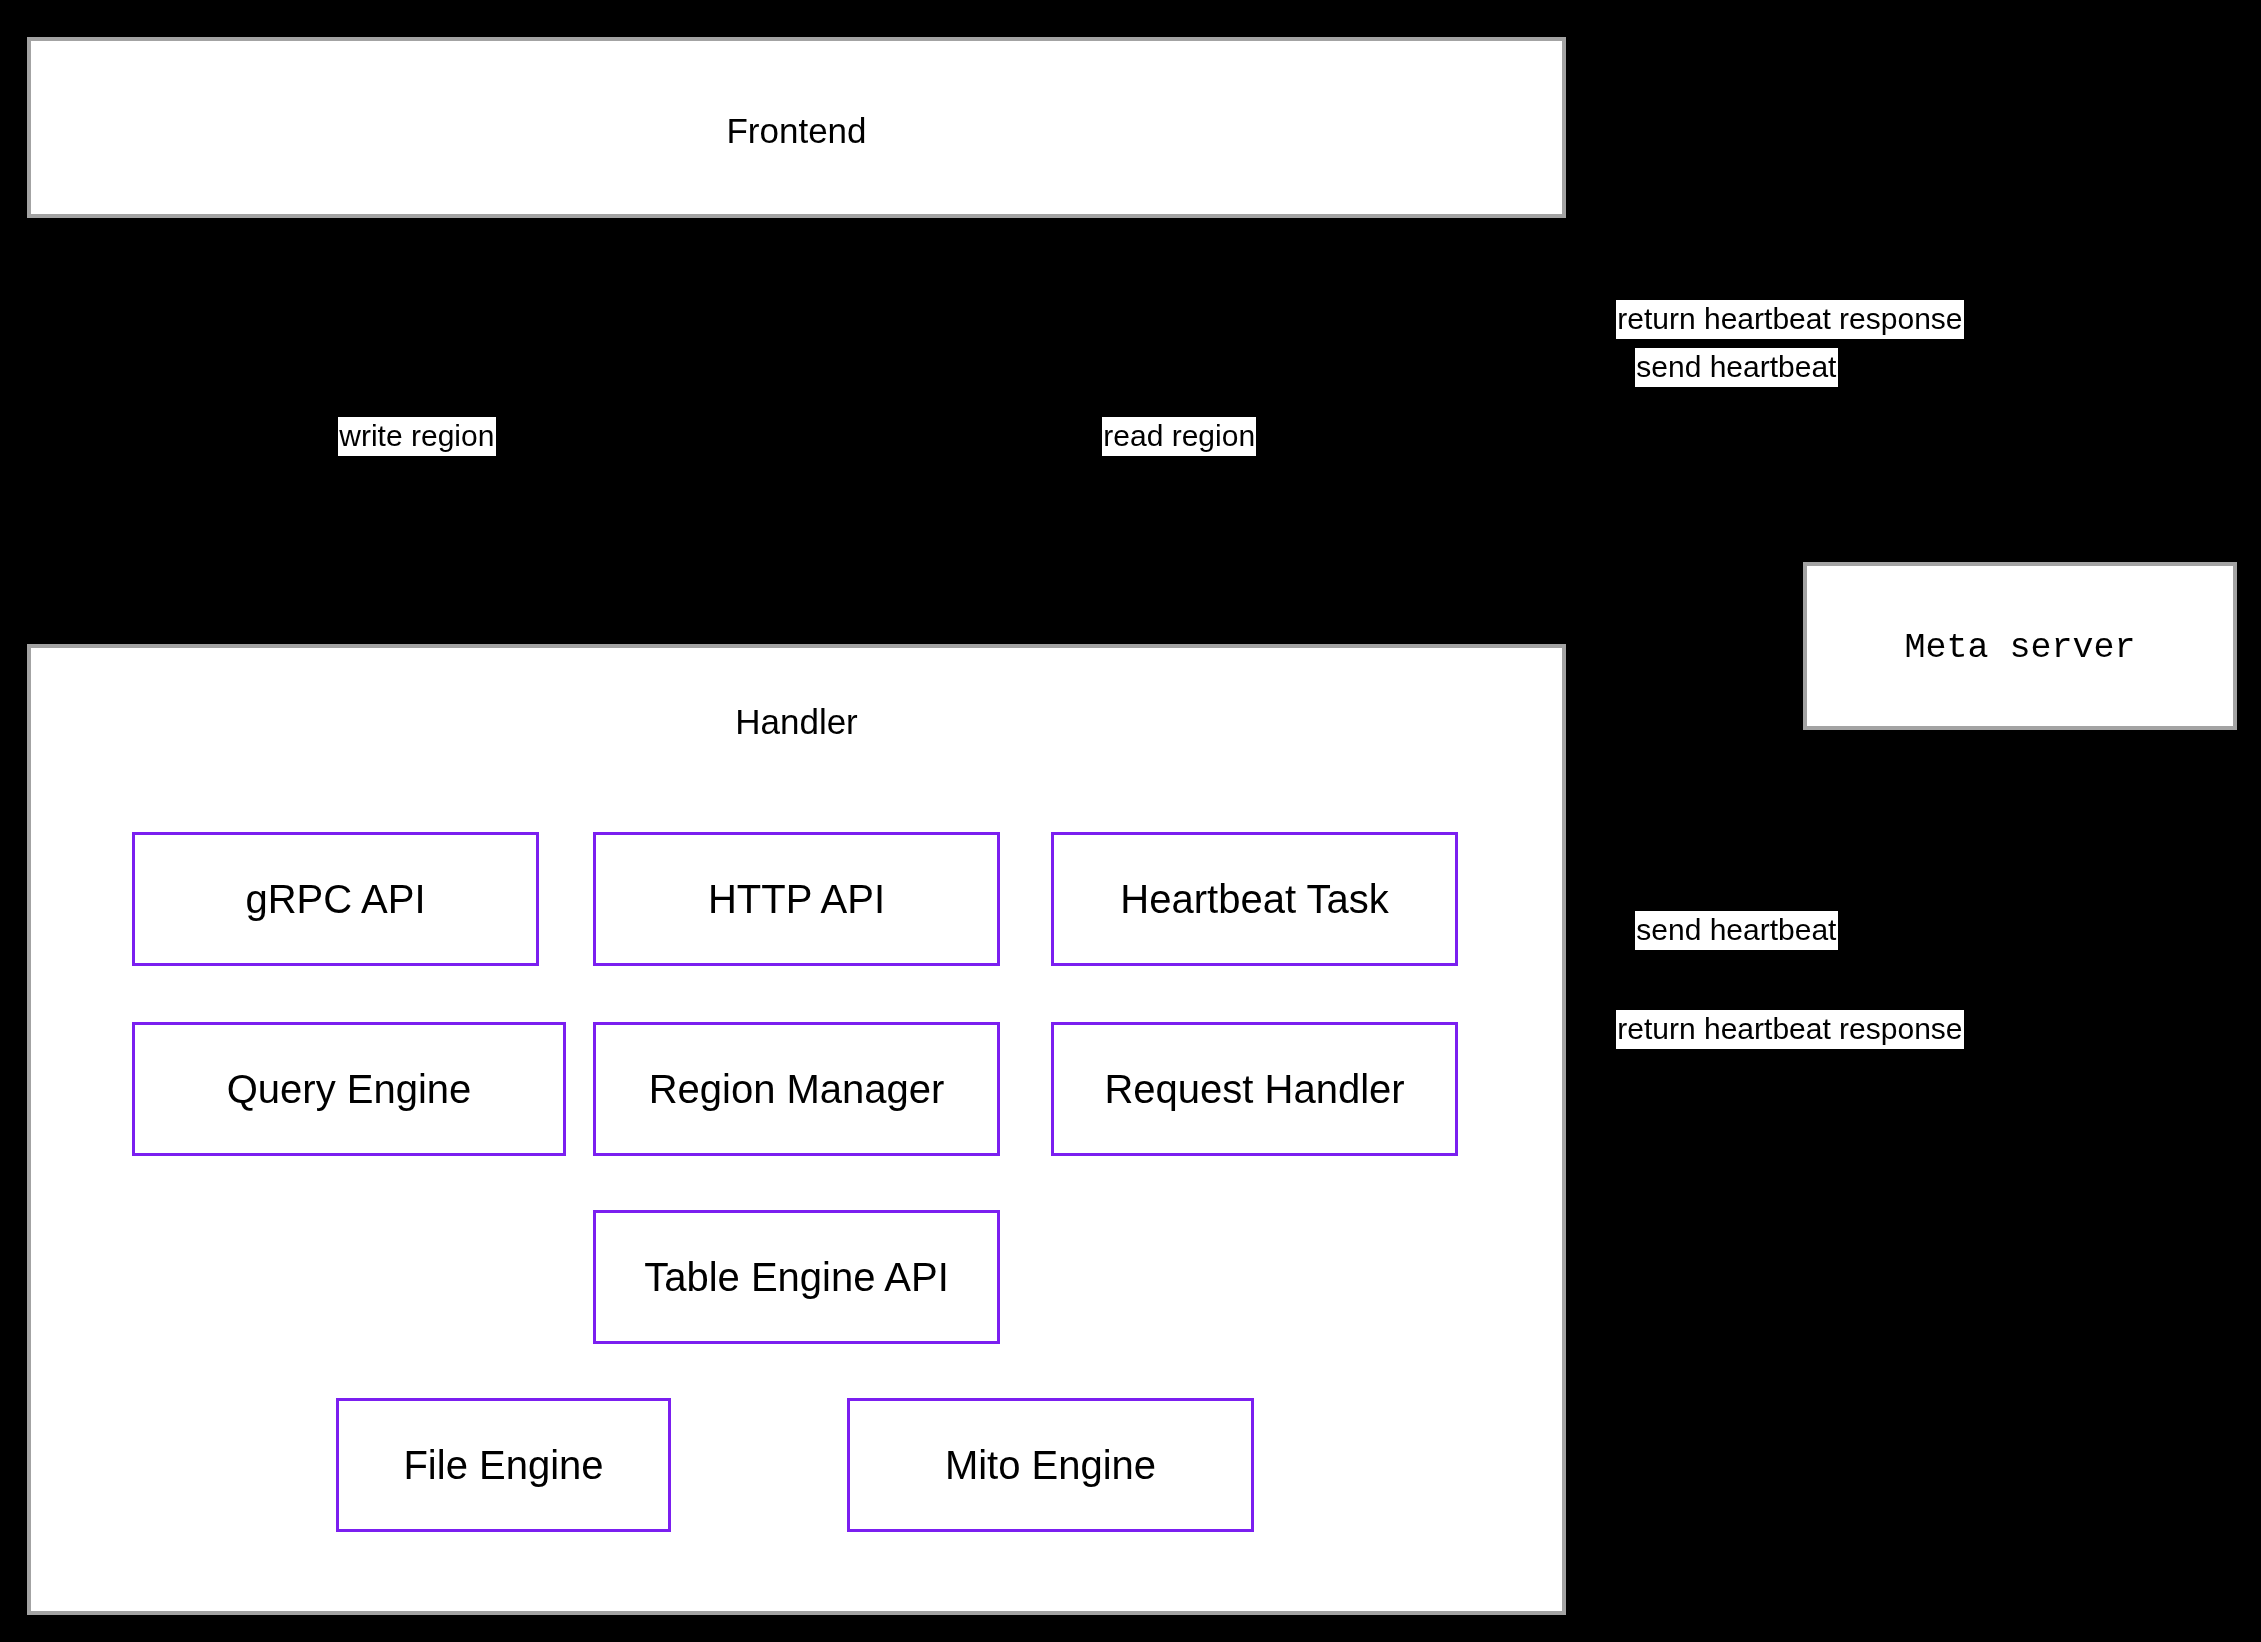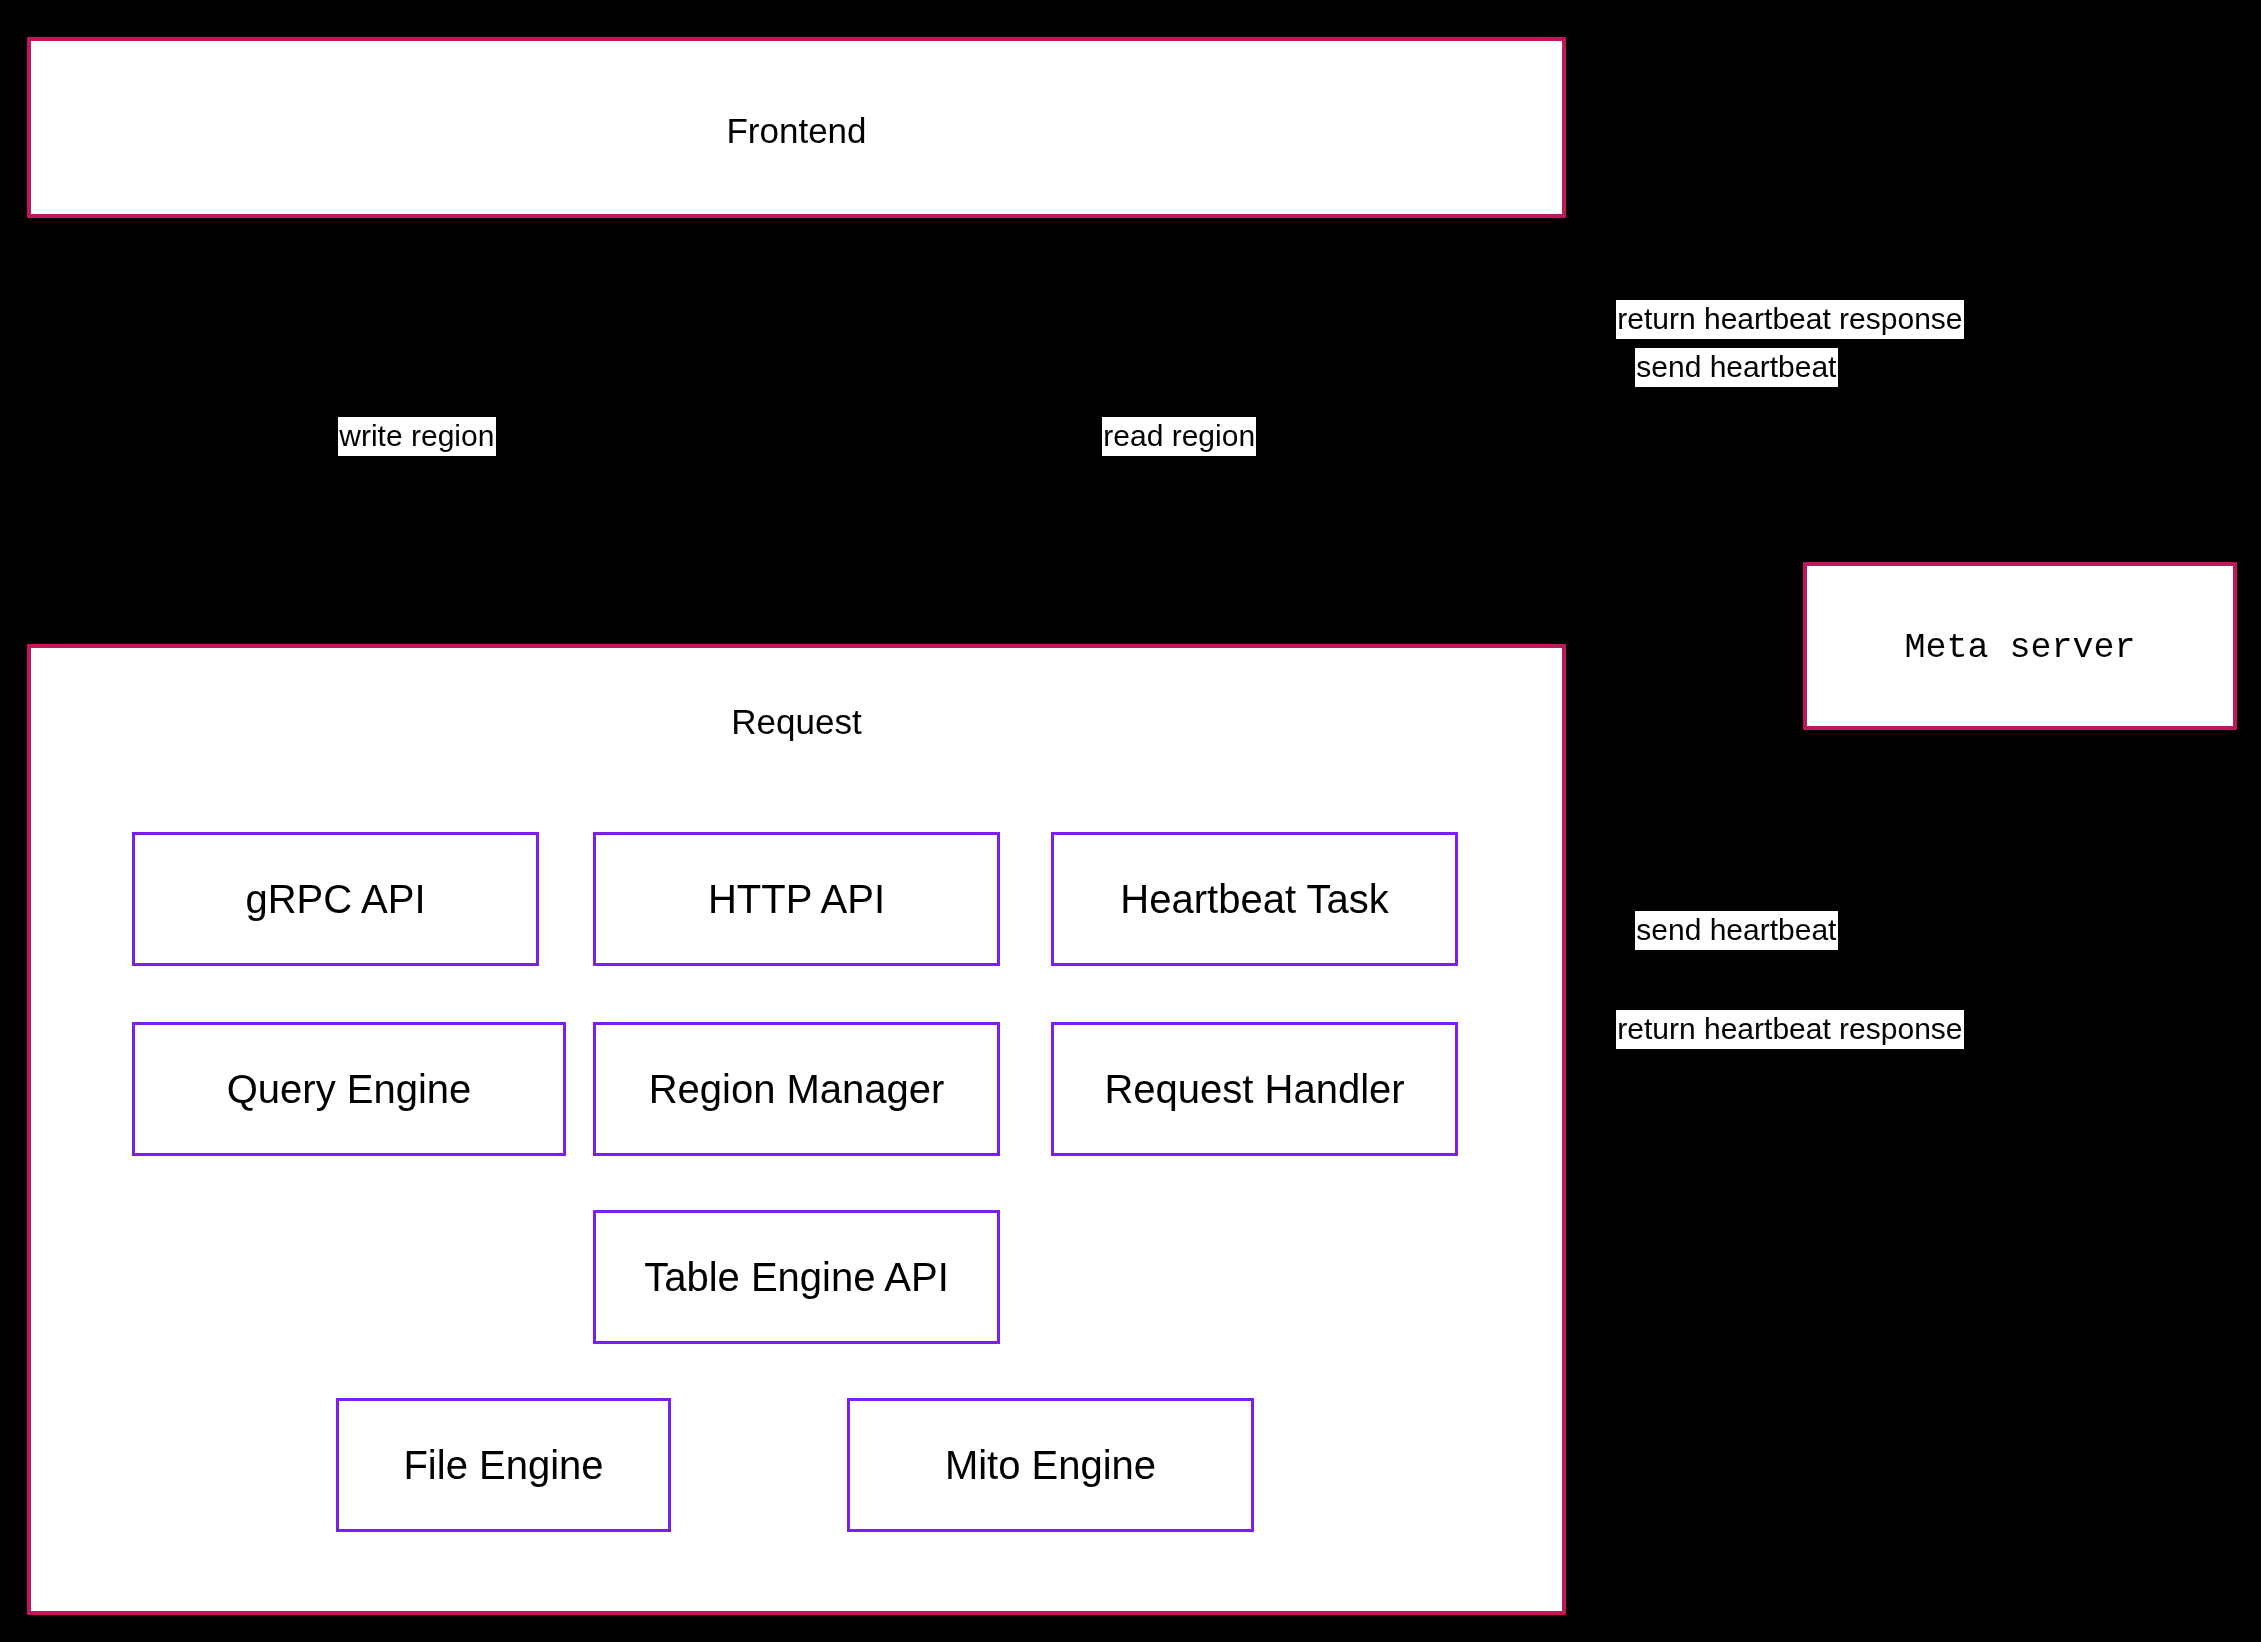--- a/index.html
+++ b/index.html
@@ -14,21 +14,21 @@
     height: 1643px;
     background: #000000;
     overflow: hidden;
     font-family: "Liberation Sans", "DejaVu Sans", sans-serif;
   }
 
   
   .outer-box {
     position: absolute;
     background: #ffffff;
-    border: 4px solid #be185d;
+    border: 4px solid #a3a3a3;
     box-sizing: border-box;
   }
   .outer-title {
     position: absolute;
     left: 0;
     width: 100%;
     text-align: center;
     color: #000000;
     font-size: 35px;
     line-height: 1.1;
@@ -98,21 +98,21 @@
 
   <div class="outer-box" style="left:27px; top:37px; width:1539px; height:181px;">
     <div class="outer-title" style="top:71px;">Frontend</div>
   </div>
 
   <div class="outer-box" style="left:1803px; top:562px; width:434px; height:168px;font-family:Liberation Mono, monospace;">
     <div class="outer-title" style="top:63px;">Meta server</div>
   </div>
 
   <div class="outer-box" style="left:27px; top:644px; width:1539px; height:971px;">
-    <div class="outer-title" style="top:55px;">Request</div>
+    <div class="outer-title" style="top:55px;">Handler</div>
   </div>
 
   <div class="inner-box" style="left:132px; top:832px; width:407px; height:134px;">
     <span>gRPC API</span>
   </div>
 
   <div class="inner-box" style="left:593px; top:832px; width:407px; height:134px;">
     <span>HTTP API</span>
   </div>
 

